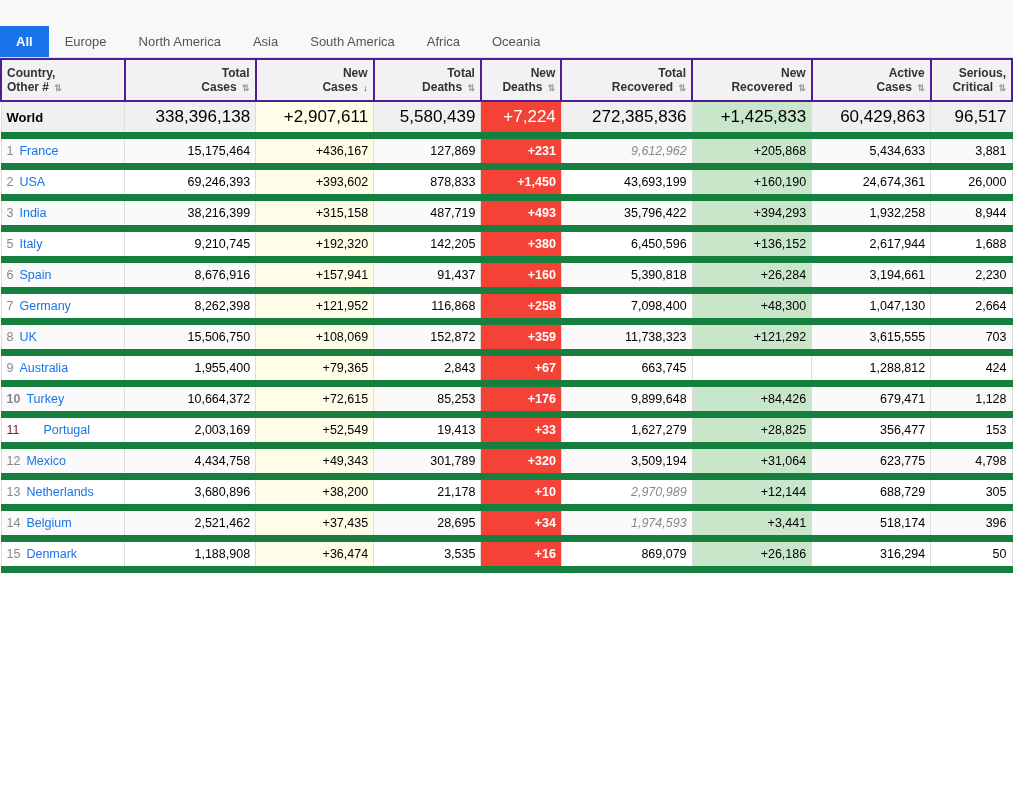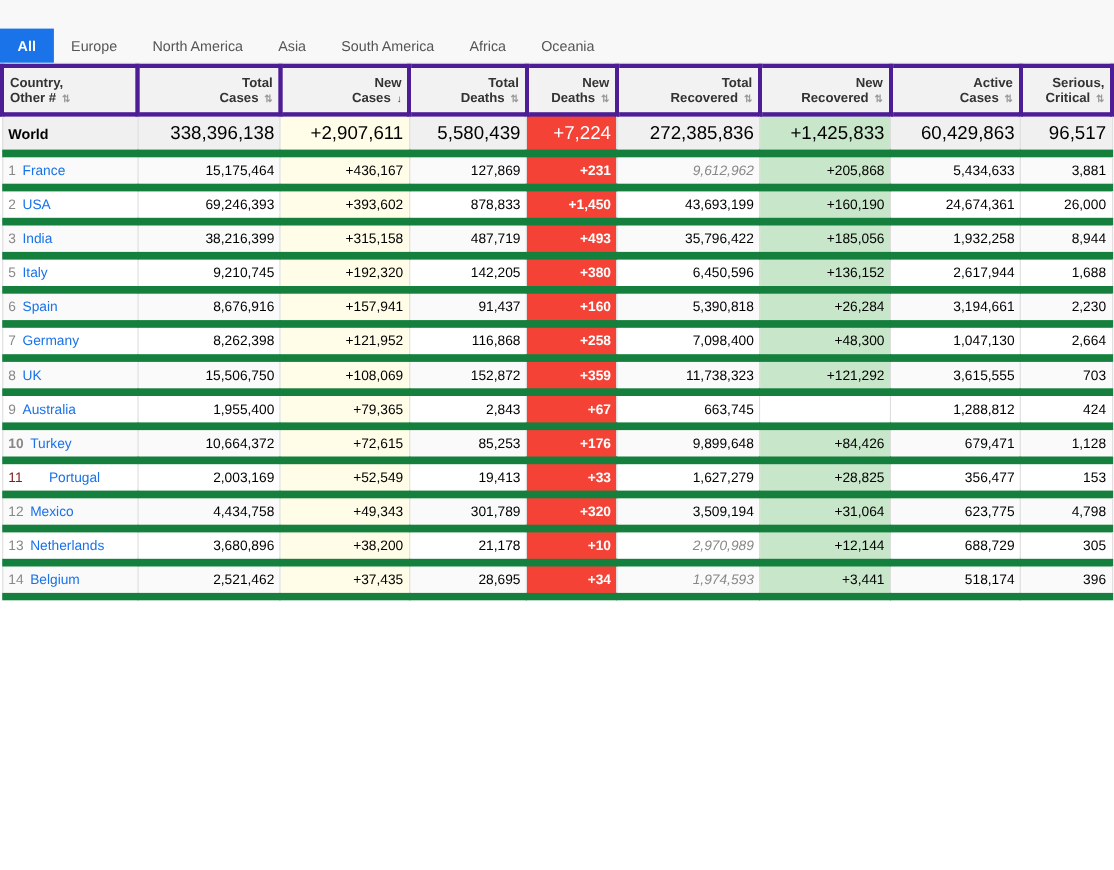--- a/index.html
+++ b/index.html
@@ -28,21 +28,21 @@
     }
 
     
     table {
       width: 100%;
       border-collapse: collapse;
       font-size: 12.5px;
     }
     thead tr th {
       background: #f2f2f2;
-      border: 4px solid #4c1d95;
+      border: 2px solid #4c1d95;
       padding: 6px 5px;
       text-align: right;
       vertical-align: middle;
       font-size: 12px;
       color: #333;
       white-space: nowrap;
       position: relative;
     }
     thead tr th.left-align { text-align: left; }
     .sort-icon { font-size: 9px; color: #999; margin-left: 2px; }
@@ -160,21 +160,21 @@
         <td>24,674,361</td>
         <td>26,000</td>
       </tr>
       <tr>
         <td class="left-align country-link"><span style="color:#888;margin-right:6px;">3</span><a href="#">India</a></td>
         <td>38,216,399</td>
         <td class="new-cases-cell">+315,158</td>
         <td>487,719</td>
         <td class="new-deaths-cell">+493</td>
         <td>35,796,422</td>
-        <td class="new-recovered-cell">+185,056</td>
+        <td class="new-recovered-cell">+394,293</td>
         <td>1,932,258</td>
         <td>8,944</td>
       </tr>
       <tr>
         <td class="left-align country-link"><span style="color:#888;margin-right:6px;">5</span><a href="#">Italy</a></td>
         <td>9,210,745</td>
         <td class="new-cases-cell">+192,320</td>
         <td>142,205</td>
         <td class="new-deaths-cell">+380</td>
         <td>6,450,596</td>
@@ -274,14 +274,25 @@
         <td class="left-align country-link"><span style="color:#888;margin-right:6px;">14</span><a href="#">Belgium</a></td>
         <td>2,521,462</td>
         <td class="new-cases-cell">+37,435</td>
         <td>28,695</td>
         <td class="new-deaths-cell">+34</td>
         <td class="italic-gray">1,974,593</td>
         <td class="new-recovered-cell">+3,441</td>
         <td>518,174</td>
         <td>396</td>
       </tr>
+      <tr>
+        <td class="left-align country-link"><span style="color:#888;margin-right:6px;">15</span><a href="#">Denmark</a></td>
+        <td>1,188,908</td>
+        <td class="new-cases-cell">+36,474</td>
+        <td>3,535</td>
+        <td class="new-deaths-cell">+16</td>
+        <td>869,079</td>
+        <td class="new-recovered-cell">+26,186</td>
+        <td>316,294</td>
+        <td>50</td>
+      </tr>
     </tbody>
 </table>
 
 </body></html>

